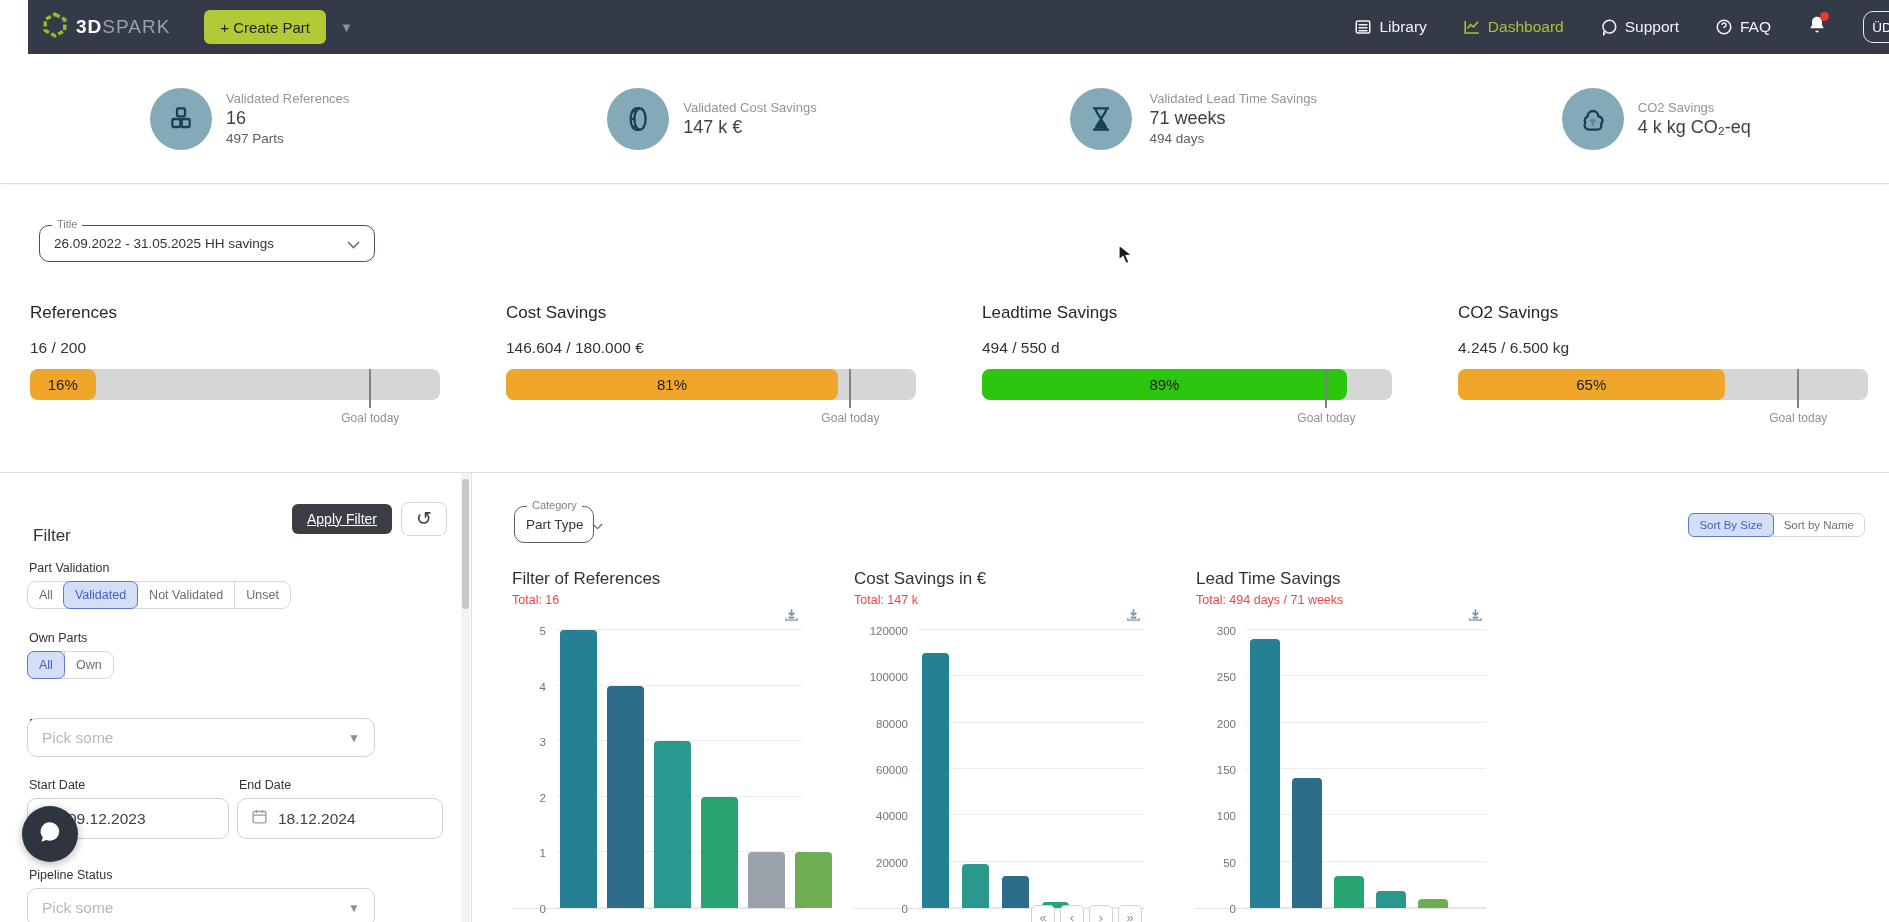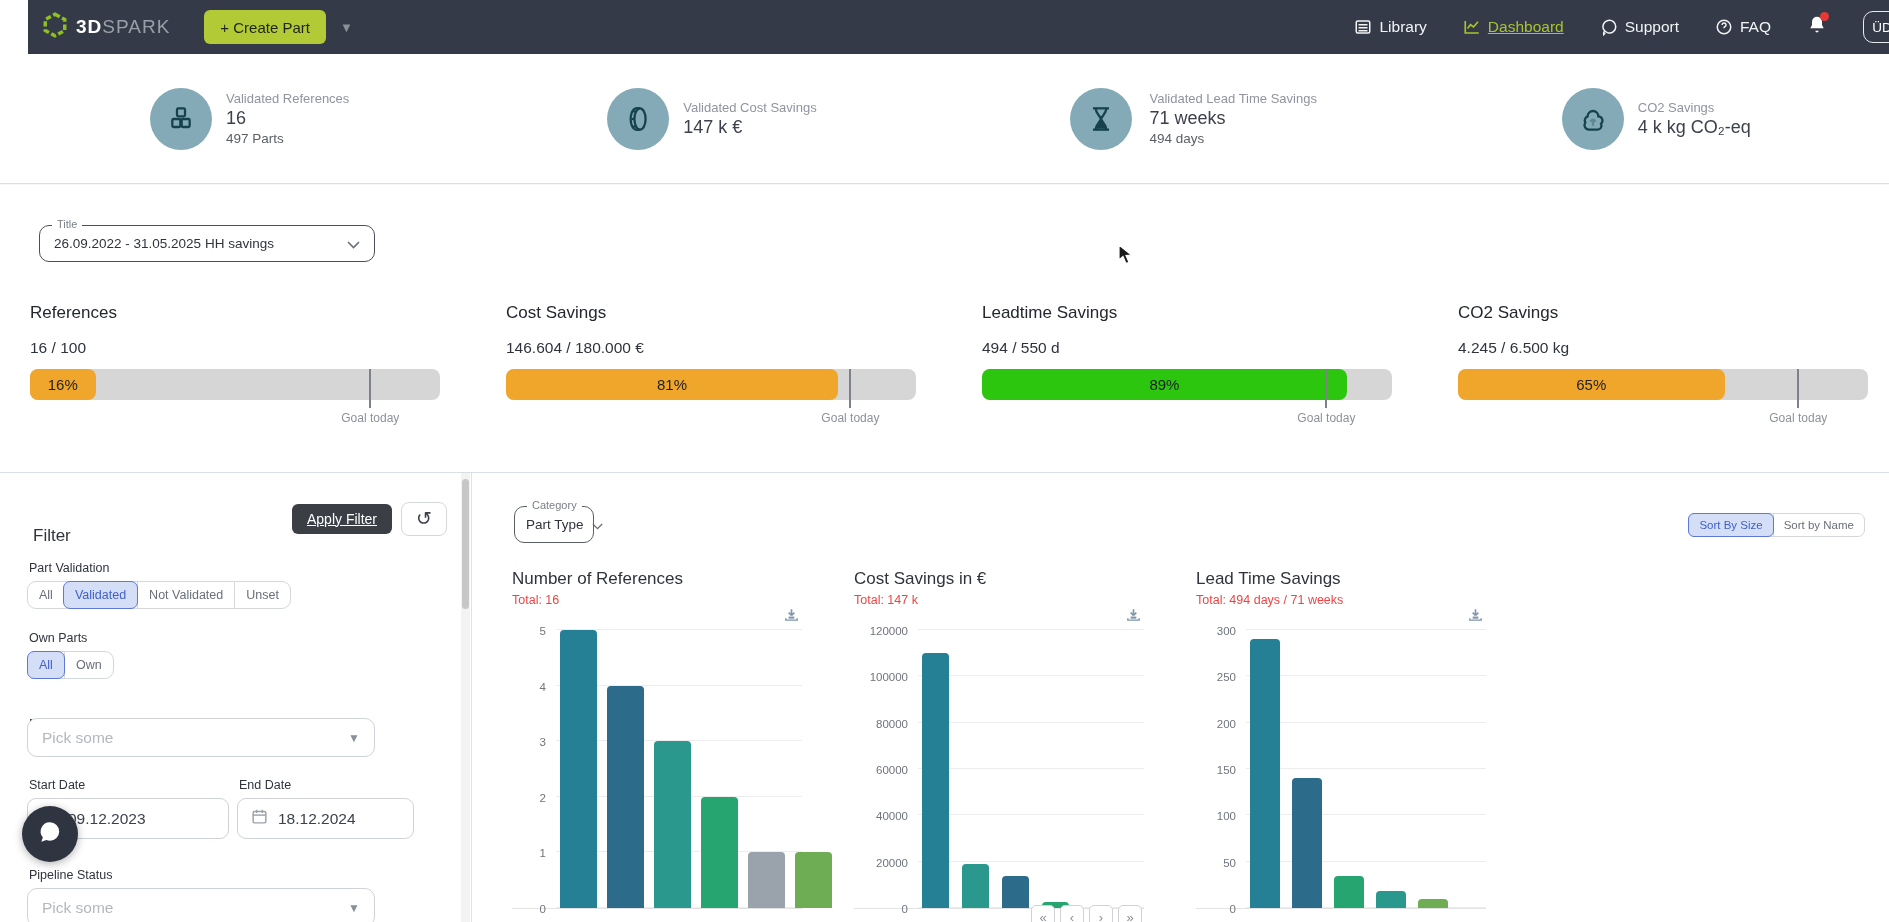--- a/index.html
+++ b/index.html
@@ -13,21 +13,21 @@
   .nav-left { display:flex; align-items:center; }
   .logo { display:flex; align-items:center; gap:8px; }
   .logo-text { font-size:19px; letter-spacing:1px; }
   .logo-bold { color:#fff; font-weight:bold; }
   .logo-light { color:#9aa0a8; font-weight:normal; }
   .create-btn { margin-left:34px; background:#b2ca35; color:#1d2418; border:none; border-radius:6px;
     height:34px; padding:0 16px; font-size:15px; font-family:inherit; cursor:pointer; }
   .caret-btn { margin-left:14px; color:#8a9097; font-size:13px; cursor:pointer; }
   .nav-right { display:flex; align-items:center; gap:36px; }
   .nav-link { display:flex; align-items:center; gap:7px; color:#f2f3f5; font-size:15.5px; cursor:pointer; }
-  .nav-link.active { color:#a7c52b;text-decoration:underline; }
+  .nav-link.active { color:#a7c52b; }
   .nav-link svg { display:block; }
   .bell-wrap { position:relative; cursor:pointer; }
   .bell-dot { position:absolute; top:-3px; right:-2px; width:9px; height:9px; border-radius:50%; background:#e53935; }
   .avatar { width:38px; height:32px; border:1.5px solid #e8eaec; border-radius:10px; color:#fff;
     font-size:13.5px; display:flex; align-items:center; justify-content:center; cursor:pointer; }
 
   
   .kpi-row { position:absolute; top:54px; left:0; width:100%; height:130px; background:#fff;
     border-bottom:1px solid #dcdfe2; box-shadow:0 1px 3px rgba(0,0,0,.05);
     display:grid; grid-template-columns:repeat(4,1fr); align-items:center; }
@@ -251,21 +251,21 @@
       <span class="title-select-value">26.09.2022 - 31.05.2025 HH savings</span>
       <span class="thin-chevron">
         <svg width="13" height="8" viewBox="0 0 13 8" fill="none" stroke="#6b7078" stroke-width="1.6">
             <polyline points="1,1 6.5,6.5 12,1"></polyline>
           </svg>
       </span>
     </div>
     <div class="goals-row">
       <div class="goal">
         <div class="goal-title">References</div>
-        <div class="goal-value">16 / 100</div>
+        <div class="goal-value">16 / 200</div>
         <div class="goal-bar">
           <div class="goal-fill" style="width: 16%; background: rgb(240, 166, 42);">
               <span class="goal-pct">16%</span>
             </div>
           <div class="goal-marker" style="left: 83%;"></div>
           <div class="goal-caption" style="left: 83%;">Goal today</div>
         </div>
       </div>
       <div class="goal">
         <div class="goal-title">Cost Savings</div>
@@ -338,21 +338,21 @@
         <span>
           <svg width="17" height="17" viewBox="0 0 24 24" fill="none" stroke="#9aa0a8" stroke-width="2">
               <rect x="3" y="5" width="18" height="16" rx="2"></rect>
               <line x1="8" y1="2.5" x2="8" y2="7"></line>
               <line x1="16" y1="2.5" x2="16" y2="7"></line>
               <line x1="3" y1="10" x2="21" y2="10"></line>
             </svg>
         </span>
         <span class="date-value">09.12.2023</span>
       </div>
-      <div class="date-input" style="top:325px; left:237px; width:177px;">
+      <div class="date-input" style="top:325px; left:237px; width:206px;">
         <span>
           <svg width="17" height="17" viewBox="0 0 24 24" fill="none" stroke="#9aa0a8" stroke-width="2">
               <rect x="3" y="5" width="18" height="16" rx="2"></rect>
               <line x1="8" y1="2.5" x2="8" y2="7"></line>
               <line x1="16" y1="2.5" x2="16" y2="7"></line>
               <line x1="3" y1="10" x2="21" y2="10"></line>
             </svg>
         </span>
         <span class="date-value">18.12.2024</span>
       </div>
@@ -378,21 +378,21 @@
             </svg>
         </span>
       </div>
       <div class="sort-group">
         <span class="sort-opt selected">Sort By Size</span>
         <span class="sort-opt">Sort by Name</span>
       </div>
 
       <div class="charts-row">
         <div class="chart chart-0">
-          <div class="chart-title">Number of References</div>
+          <div class="chart-title">Filter of References</div>
           <div class="chart-total">Total: 16</div>
           <span class="dl-icon">
             <svg width="17" height="17" viewBox="0 0 24 24" fill="none" stroke="#7f96ab" stroke-width="2.4">
                 <path d="M12 3v9m0 0l-4-4m4 4l4-4"></path>
                 <path d="M4 16v2.5h16V16" stroke-width="2"></path>
                 <path d="M8 15h8" stroke-width="3"></path>
               </svg>
           </span>
           <div class="plot" id="plot-0">
               <div class="gridline" style="bottom: 0px;"></div>

